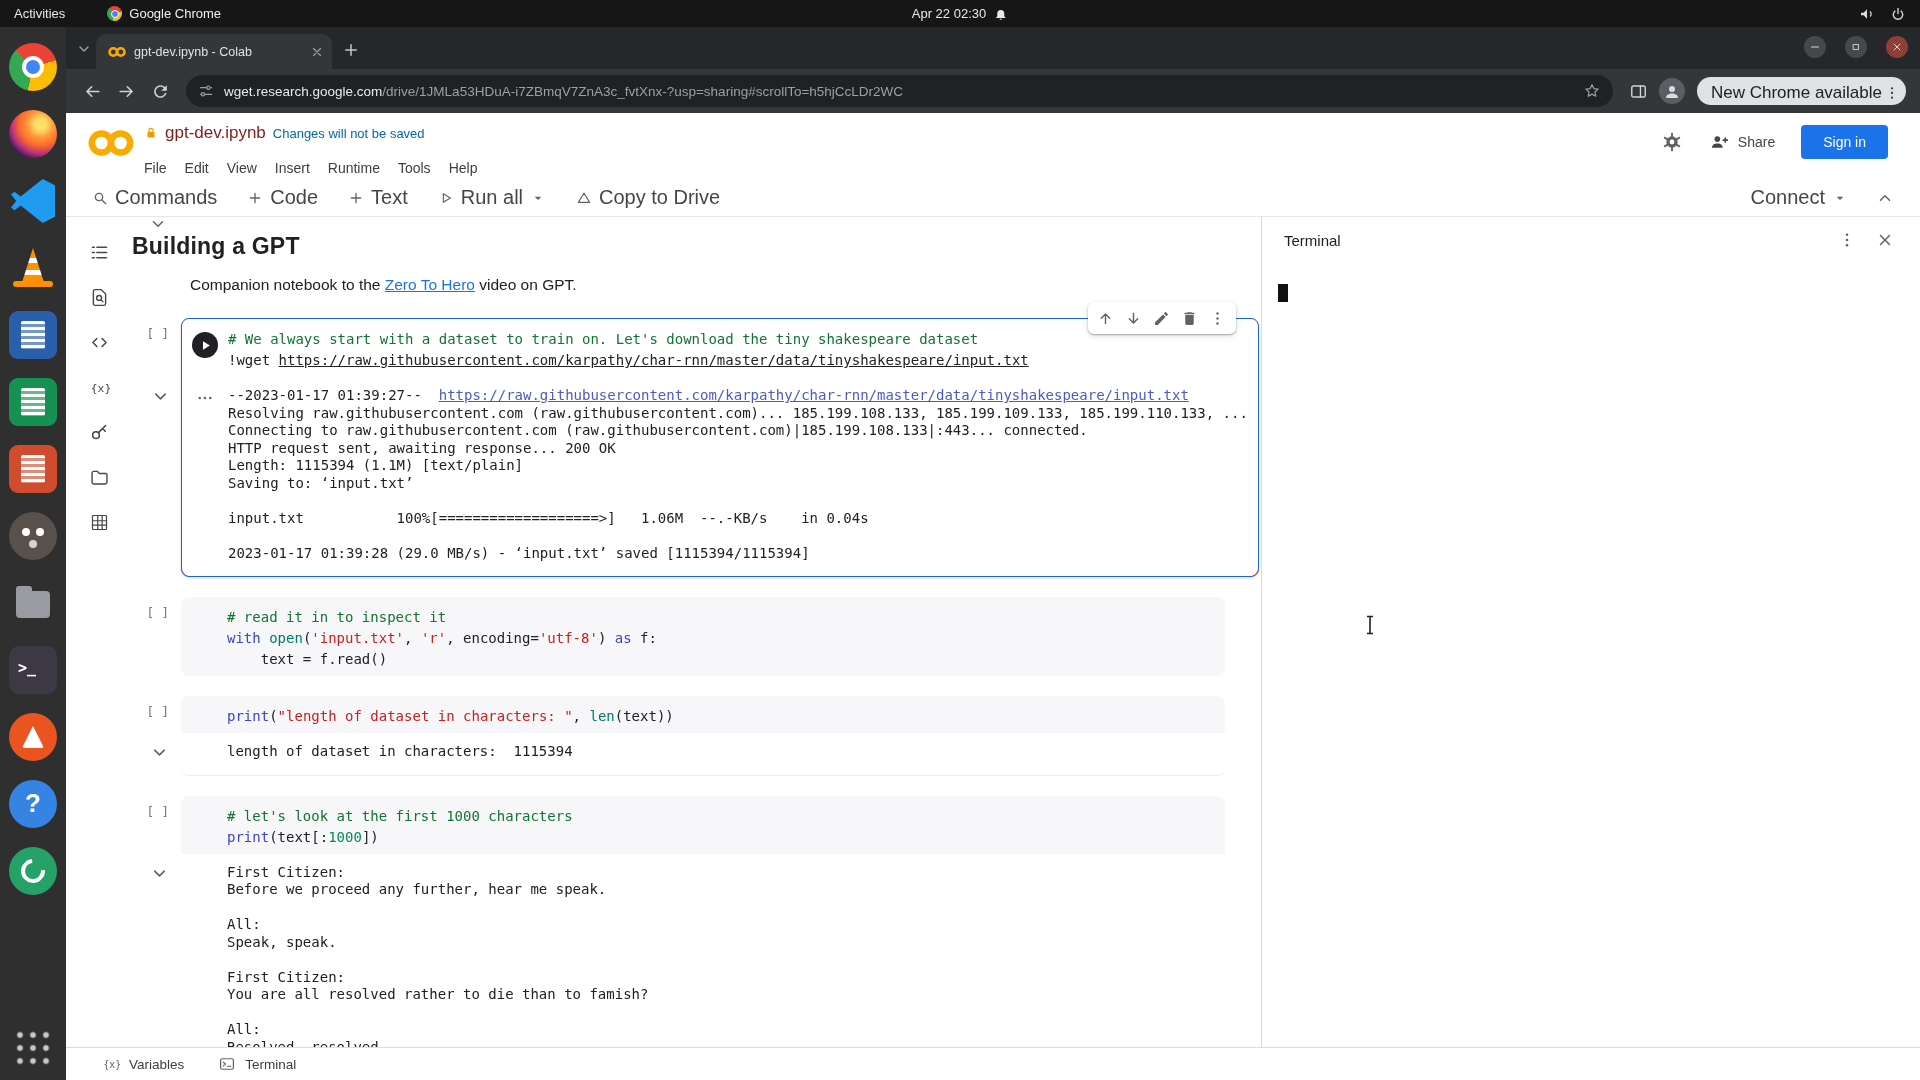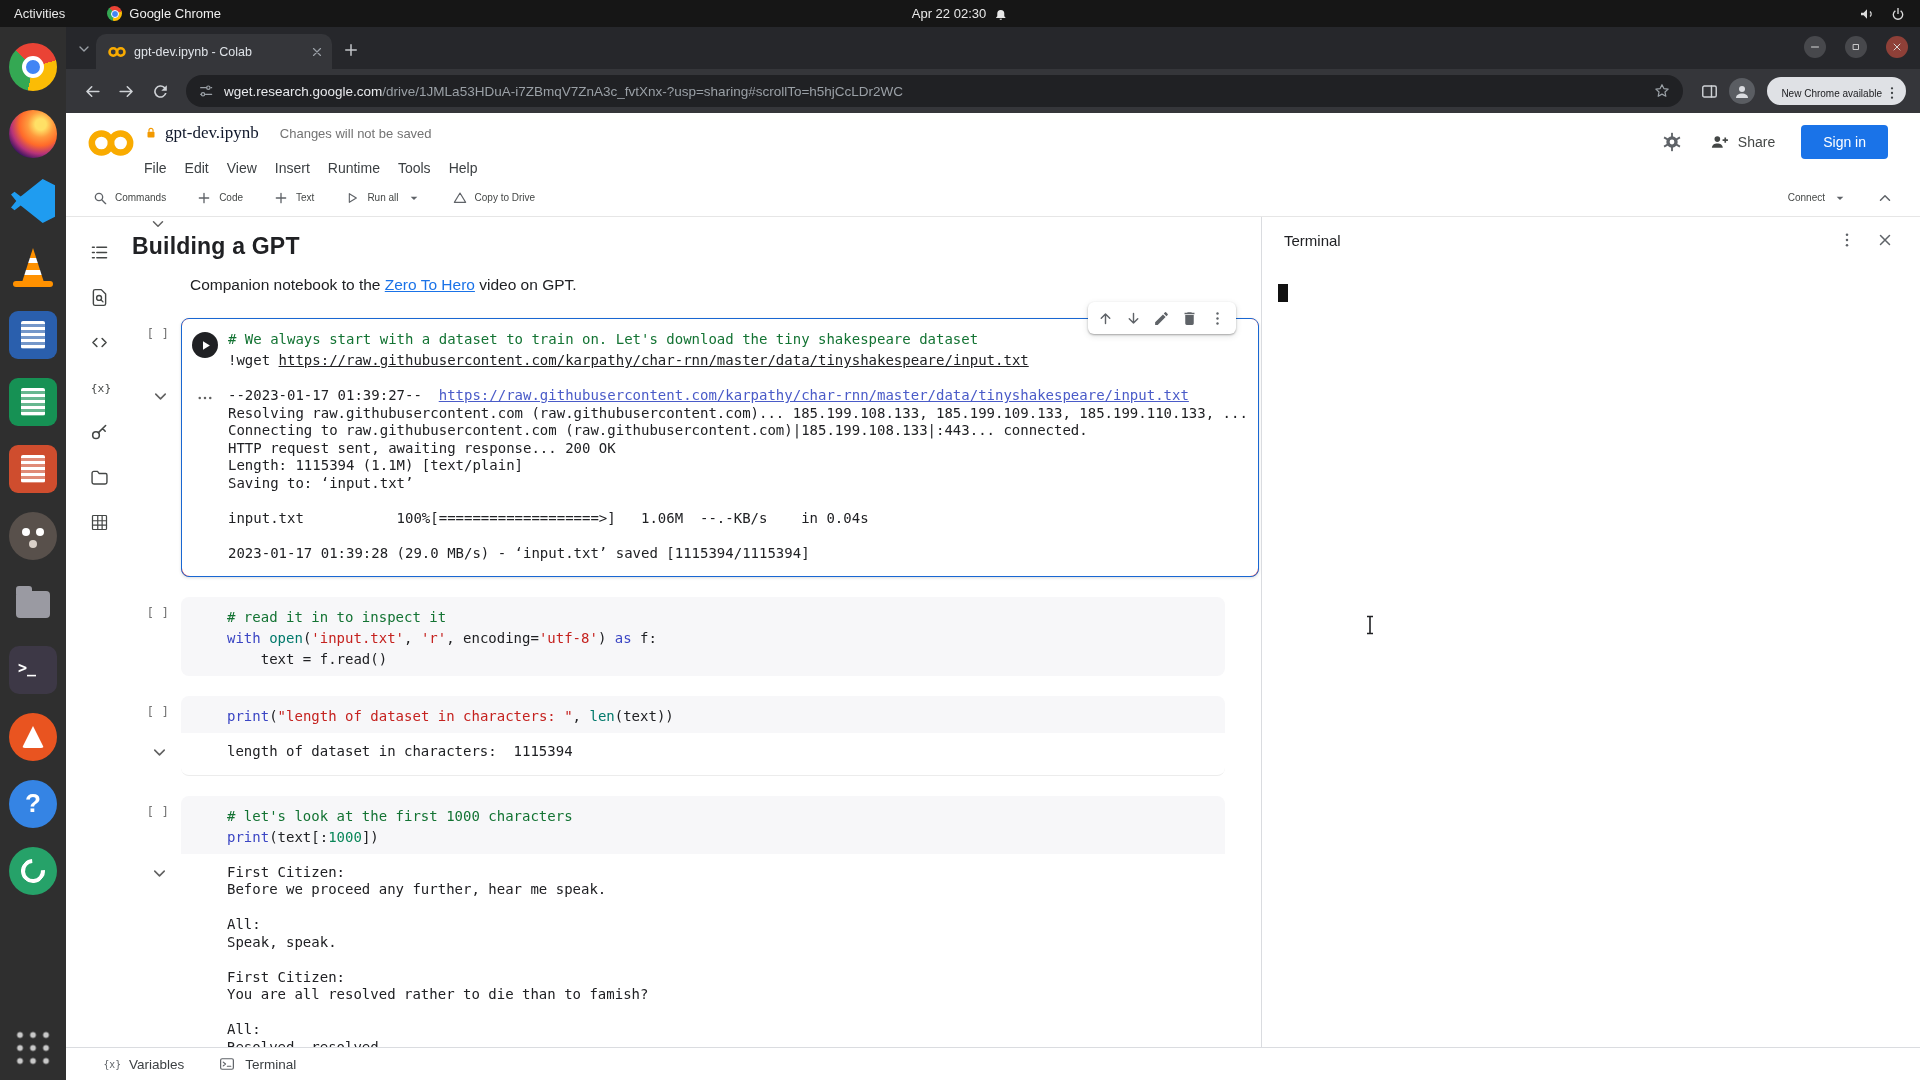--- a/index.html
+++ b/index.html
@@ -72,44 +72,44 @@
   .nav-ic .ic{width:19px;height:19px;}
   .omnibox{flex:1;height:32px;background:#202124;border-radius:16px;display:flex;align-items:center;
     padding:0 12px;margin:0 6px;gap:10px;min-width:0;}
   .url{flex:1;font-size:13.5px;white-space:nowrap;overflow:hidden;}
   .url-domain{color:#e8eaed;}
   .url-path{color:#9aa0a6;}
   .ob-ic{color:#9aa0a6;}
   .avatar{width:26px;height:26px;border-radius:50%;background:#5a5d62;color:#dadce0;display:flex;align-items:center;justify-content:center;overflow:hidden;}
   .avatar .ic{width:18px;height:18px;margin-top:2px;}
   .update-pill{height:28px;background:#dfe1e5;border-radius:14px;display:flex;align-items:center;gap:2px;
-    padding:4px 6px 0 14px;color:#202124;font-size:10px;white-space:nowrap;margin-left:6px;}
+    padding:4px 6px 0 14px;color:#202124;font-size:17px;white-space:nowrap;margin-left:6px;}
   .update-pill .ic{color:#3c4043;}
 
   
   .page{position:absolute;top:86px;left:0;right:0;bottom:0;background:#fff;color:#202124;}
   .c-header{position:relative;height:66px;}
   .c-logo{position:absolute;left:22px;top:14px;width:46px;height:32px;}
   .c-titleblock{position:absolute;left:78px;top:6px;}
   .c-titlerow{display:flex;align-items:center;gap:7px;height:28px;}
-  .c-title{font-size:17px;color:#0f172a;font-family:Liberation Serif, serif;}
+  .c-title{font-size:17px;color:#7f1d1d;}
   .c-lock{color:#f29900;}
-  .c-savestatus{font-size:13px;color:#737373;margin-left:14px;}
+  .c-savestatus{font-size:13px;color:#0369a1;margin-left:0;}
   .c-menus{display:flex;margin-left:-9px;margin-top:2px;}
   .menu-item{padding:3px 9px;font-size:14px;color:#3c4043;border-radius:4px;margin-top:8px;}
   .c-header-right{position:absolute;right:32px;top:12px;display:flex;align-items:center;gap:26px;}
   .c-gear{color:#5f6368;}
   .c-share{display:flex;align-items:center;gap:9px;color:#444746;font-size:14px;}
   .c-share .ic{color:#444746;}
   .c-signin{background:#1a73e8;color:#fff;border:none;border-radius:4px;height:34px;padding:0 22px;
     font-size:14px;font-family:inherit;}
   .c-toolbar{height:38px;display:flex;align-items:center;padding:0 26px;border-bottom:1px solid #e6e6e6;}
   .ct-left{display:flex;align-items:center;gap:30px;}
   .ct-right{margin-left:auto;display:flex;align-items:center;gap:28px;}
-  .ct-item{display:flex;align-items:center;gap:7px;font-size:10px;color:#444746;white-space:nowrap;}
+  .ct-item{display:flex;align-items:center;gap:7px;font-size:20px;color:#444746;white-space:nowrap;}
   .ct-item .ic{color:#5f6368;}
   .ct-caret{color:#5f6368;}
 
   
   .c-content{position:absolute;top:104px;left:0;right:0;bottom:33px;display:flex;overflow:hidden;}
   .c-rail{width:66px;flex:none;display:flex;flex-direction:column;align-items:center;padding-top:18px;gap:11px;}
   .rail-ic{width:34px;height:34px;border-radius:8px;color:#444746;display:flex;align-items:center;justify-content:center;}
   .rail-ic .ic{width:21px;height:21px;}
   .c-notebook{width:1129px;flex:none;overflow:hidden;position:relative;}
   .nb-headrow{display:flex;margin-top:-12px;align-items:flex-start;flex-direction:column;}

